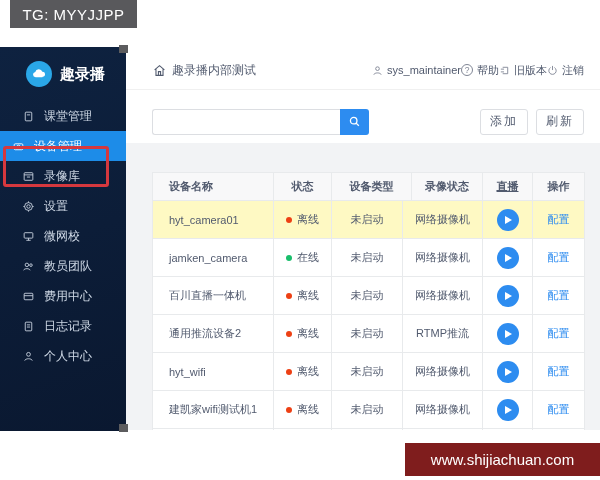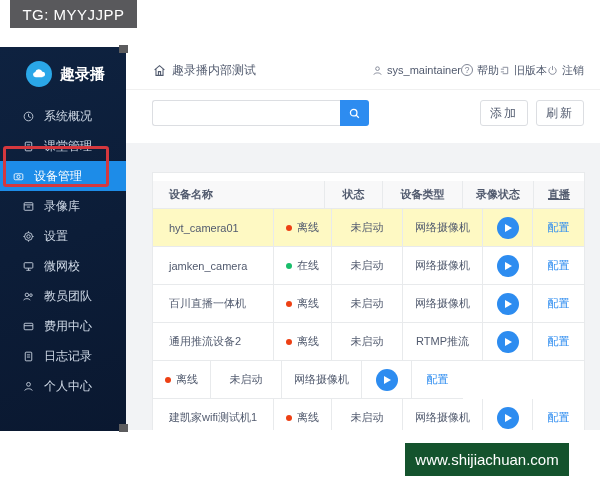--- a/index.html
+++ b/index.html
@@ -6,22 +6,22 @@
   html,body { width:600px; height:480px; background:#fff; overflow:hidden;
     font-family:"Liberation Sans","DejaVu Sans",sans-serif; }
   .canvas { position:relative; width:600px; height:480px; background:#fff; overflow:hidden; }
 
   
   .tg-badge { position:absolute; left:10px; top:0; width:127px; height:28px;
     background:#59595c; color:#fff; font-size:15px; letter-spacing:.5px;
     display:flex; align-items:center; justify-content:center; z-index:30; }
 
   
-  .watermark { position:absolute; left:405px; top:443px; width:164px; height:33px;
-    background:#14532d; color:#fff; font-size:15px;
+  .watermark { position:absolute; left:405px; top:443px; width:195px; height:33px;
+    background:#7f1d1d; color:#fff; font-size:15px;
     display:flex; align-items:center; justify-content:center; z-index:30; }
 
   
   .sidebar { position:absolute; left:0; top:47px; width:126px; height:384px;
     background:linear-gradient(160deg,#0e2240 0%,#0a1830 100%); z-index:2; }
   .logo-row { display:flex; align-items:center; gap:8px; padding:14px 0 6px 26px; }
   .logo-circle { width:26px; height:26px; border-radius:50%; background:#2aa7e8;
     display:flex; align-items:center; justify-content:center; }
   .logo-text { color:#fff; font-size:15px; font-weight:bold; }
   .menu { margin-top:8px; }
@@ -37,41 +37,41 @@
 
   
   .main { position:absolute; left:126px; top:47px; width:474px; height:384px; background:#fff; }
   .topbar { height:43px; display:flex; align-items:center; justify-content:space-between;
     padding:4px 16px 0 27px; border-bottom:1px solid #f0f0f0; }
   .breadcrumb { display:flex; align-items:center; gap:6px; color:#515a6e; font-size:12px; }
   .top-right { display:flex; align-items:center; }
   .top-link { display:flex; align-items:center; gap:4px; color:#515a6e; font-size:11px; cursor:pointer; }
 
   
-  .toolbar { height:53px; display:flex; justify-content:space-between;
+  .toolbar { height:53px; display:flex; align-items:center; justify-content:space-between;
     padding:10px 16px 0 26px; }
   .search-wrap { display:flex; }
   .search-input { width:188px; height:26px; border:1px solid #dcdee2; border-right:none;
     border-radius:3px 0 0 3px; font-size:12px; padding:0 8px; outline:none; color:#515a6e; }
   .search-btn { width:29px; height:26px; border:none; background:#2d8cf0;
     border-radius:0 3px 3px 0; display:flex; align-items:center; justify-content:center; cursor:pointer; }
   .btn-group { display:flex; gap:8px; }
   .ghost-btn { min-width:39px; height:26px; background:#fff; border:1px solid #dcdee2;
     border-radius:3px; color:#515a6e; font-size:12px; padding:0 9px; cursor:pointer; letter-spacing:2px; }
 
   
   .content { background:#f2f3f5; height:287px; padding:29px 15px 0 26px; }
   .table-card { background:#fff; height:258px; overflow:hidden; border:1px solid #e8eaec; border-bottom:none; }
   .trow { display:flex; }
   .trow .cell { font-size:11px; color:#515a6e; display:flex; align-items:center;
     justify-content:center; border-bottom:1px solid #e8eaec; border-right:1px solid #e8eaec;
     height:38px; overflow:hidden; }
   .trow .cell:last-child { border-right:none; }
   .trow .cell.c0 { justify-content:flex-start; padding-left:16px; }
-  .thead-row .cell { height:28px; background:#f8f8f9; font-weight:bold;margin-top:8px; }
+  .thead-row .cell { height:28px; background:#f8f8f9; font-weight:bold; }
   .trow.hl .cell { background:#fef9c3; }
   .status-dot { width:6px; height:6px; border-radius:50%; display:inline-block; margin-right:5px; }
   .play-btn { width:22px; height:22px; border-radius:50%; background:#2d8cf0; border:none;
     display:flex; align-items:center; justify-content:center; cursor:pointer; }
   .play-tri { width:0; height:0; border-left:7px solid #fff; border-top:4.5px solid transparent;
     border-bottom:4.5px solid transparent; margin-left:2px; }
   .config-link { color:#2d8cf0; font-size:11px; text-decoration:none; cursor:pointer; }
   .help-circle { width:12px; height:12px; border:1px solid #808695; border-radius:50%;
     font-size:8.5px; color:#808695; display:flex; align-items:center; justify-content:center; }
 </style>
@@ -88,29 +88,20 @@
         <svg width="16" height="16" viewBox="0 0 24 24">
             <path fill="#fff" d="M7 17a4 4 0 0 1-.6-7.95A5.5 5.5 0 0 1 17 8.6 3.8 3.8 0 0 1 17.5 16.2L17 17z"></path>
           </svg>
       </span>
       <span class="logo-text">趣录播</span>
     </div>
     <nav class="menu" id="sidebar-menu">
         <div class="menu-item">
           <span class="mi-icon">
             <svg width="13" height="13" viewBox="0 0 24 24" fill="none" stroke="currentColor" stroke-width="1.6">
-              <circle cx="12" cy="12" r="8"></circle>
-              <path d="M12 12 V7 M12 12 L16 14"></path>
-            </svg>
-          </span>
-          <span>系统概况</span>
-        </div>
-        <div class="menu-item">
-          <span class="mi-icon">
-            <svg width="13" height="13" viewBox="0 0 24 24" fill="none" stroke="currentColor" stroke-width="1.6">
               <rect x="6" y="4" width="12" height="16" rx="1.5"></rect>
               <path d="M9 9 H15"></path>
             </svg>
           </span>
           <span>课堂管理</span>
         </div>
         <div class="menu-item active">
           <span class="mi-icon">
             <svg width="13" height="13" viewBox="0 0 24 24" fill="none" stroke="currentColor" stroke-width="1.6">
               <rect x="4" y="7" width="16" height="11" rx="2"></rect>
@@ -251,20 +242,21 @@
     </div>
 
     <div class="content">
       <div class="table-card" id="device-table">
           <div class="trow thead-row">
             <div class="cell c0" style="width: 120px; flex: 1 1 0%;">设备名称</div>
             <div class="cell c1" style="width: 58px;">状态</div>
             <div class="cell c3" style="width: 80px;">设备类型</div>
             <div class="cell c2" style="width: 71px;">录像状态</div>
             <div class="cell c4" style="width: 50px; text-decoration: underline;">直播</div>
+            <div class="cell c5" style="width: 51px;">操作</div>
           </div>
           <div class="trow hl">
             <div class="cell c0" style="width: 120px; flex: 1 1 0%;">hyt_camera01</div>
             <div class="cell c1" style="width: 58px;"><span class="status-dot" style="background: rgb(237, 64, 20);"></span>离线</div>
             <div class="cell c2" style="width: 71px;">未启动</div>
             <div class="cell c3" style="width: 80px;">网络摄像机</div>
             <div class="cell c4" style="width: 50px;">
               <button class="play-btn">
                 <span class="play-tri"></span>
               </button>
@@ -309,20 +301,21 @@
             <div class="cell c4" style="width: 50px;">
               <button class="play-btn">
                 <span class="play-tri"></span>
               </button>
             </div>
             <div class="cell c5" style="width: 51px;">
               <a class="config-link">配置</a>
             </div>
           </div>
           <div class="trow">
+            <div class="cell c0" style="width: 120px; flex: 1 1 0%;">hyt_wifi</div>
             <div class="cell c1" style="width: 58px;"><span class="status-dot" style="background: rgb(237, 64, 20);"></span>离线</div>
             <div class="cell c2" style="width: 71px;">未启动</div>
             <div class="cell c3" style="width: 80px;">网络摄像机</div>
             <div class="cell c4" style="width: 50px;">
               <button class="play-btn">
                 <span class="play-tri"></span>
               </button>
             </div>
             <div class="cell c5" style="width: 51px;">
               <a class="config-link">配置</a>

